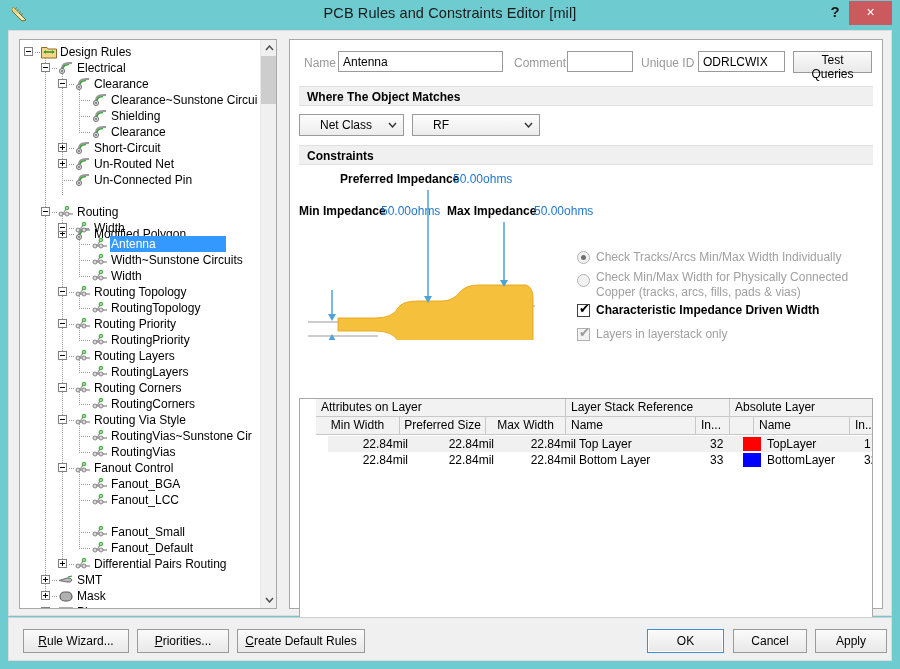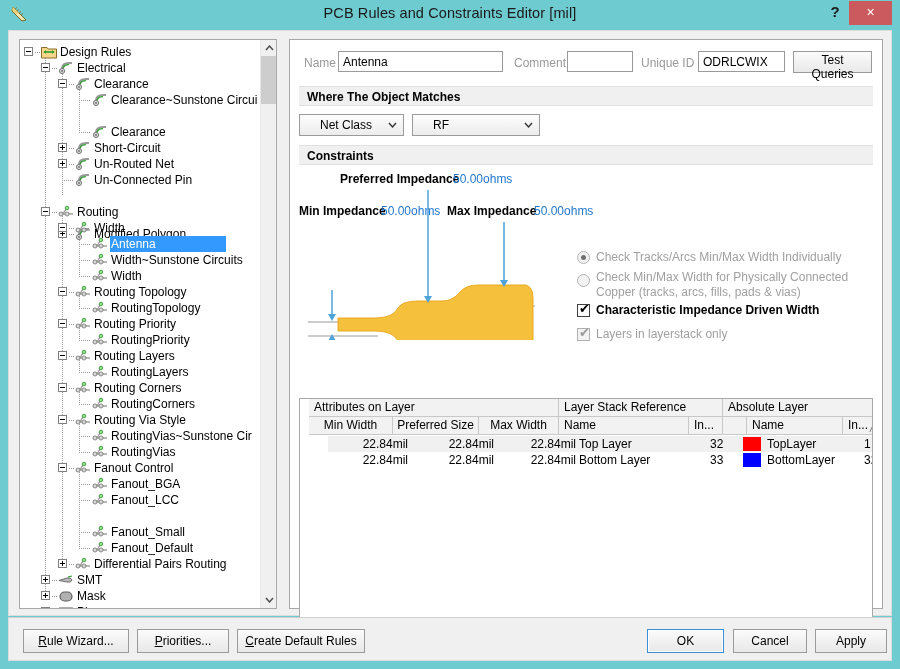--- a/index.html
+++ b/index.html
@@ -230,21 +230,21 @@
   
   .grid-box {
     position: absolute; left: 9px; top: 358px;
     width: 574px; height: 238px;
     border: 1px solid #a8a8a8;
     background: #fff;
     box-sizing: border-box;
     overflow: hidden;
   }
   .grid-hdr1, .grid-hdr2 {
-    position: absolute; left: 9px; width: 572px;
+    position: absolute; left: 16px; width: 572px;
     height: 18px; line-height: 18px;
     background: #f2f2f2;
     box-sizing: border-box;
     border-bottom: 1px solid #c8c8c8;
     text-decoration: underline;
   }
   .grid-hdr1 { top: 0; }
   .grid-hdr2 { top: 18px; }
   .hcell {
     position: absolute; top: 0; height: 17px;
@@ -354,20 +354,30 @@
           </div>
           <div class="tree-row" style="position:absolute;left:0;top:52px;width:241px;">
             <div class="hdots" style="left:59px;width:12px;"></div>
             <span class="ic" style="left:72px;"><svg width="16" height="14" viewBox="0 0 16 14">
                 <path d="M4,8 C4,4 7,2 11,2 L14,2" fill="none" stroke="#9a9a9a" stroke-width="2.2"></path>
                 <path d="M5,7.5 C5.5,5 8,3.6 11,3.6" fill="none" stroke="#2f9e2f" stroke-width="1.4"></path>
                 <circle cx="4" cy="10" r="2.6" fill="#d9d9d9" stroke="#7a7a7a" stroke-width="1"></circle>
                 <circle cx="4" cy="10" r="0.9" fill="#6a6a6a"></circle>
               </svg></span>
             <span class="lbl" style="position:absolute;left:90px;top:0;">Clearance~Sunstone Circui</span>
+          </div>
+          <div class="tree-row" style="position:absolute;left:0;top:68px;width:241px;">
+            <div class="hdots" style="left:59px;width:12px;"></div>
+            <span class="ic" style="left:72px;"><svg width="16" height="14" viewBox="0 0 16 14">
+                <path d="M4,8 C4,4 7,2 11,2 L14,2" fill="none" stroke="#9a9a9a" stroke-width="2.2"></path>
+                <path d="M5,7.5 C5.5,5 8,3.6 11,3.6" fill="none" stroke="#2f9e2f" stroke-width="1.4"></path>
+                <circle cx="4" cy="10" r="2.6" fill="#d9d9d9" stroke="#7a7a7a" stroke-width="1"></circle>
+                <circle cx="4" cy="10" r="0.9" fill="#6a6a6a"></circle>
+              </svg></span>
+            <span class="lbl" style="position:absolute;left:90px;top:0;">Shielding</span>
           </div>
           <div class="tree-row" style="position:absolute;left:0;top:84px;width:241px;">
             <div class="hdots" style="left:59px;width:12px;"></div>
             <span class="ic" style="left:72px;"><svg width="16" height="14" viewBox="0 0 16 14">
                 <path d="M4,8 C4,4 7,2 11,2 L14,2" fill="none" stroke="#9a9a9a" stroke-width="2.2"></path>
                 <path d="M5,7.5 C5.5,5 8,3.6 11,3.6" fill="none" stroke="#2f9e2f" stroke-width="1.4"></path>
                 <circle cx="4" cy="10" r="2.6" fill="#d9d9d9" stroke="#7a7a7a" stroke-width="1"></circle>
                 <circle cx="4" cy="10" r="0.9" fill="#6a6a6a"></circle>
               </svg></span>
             <span class="lbl" style="position:absolute;left:90px;top:0;">Clearance</span>

